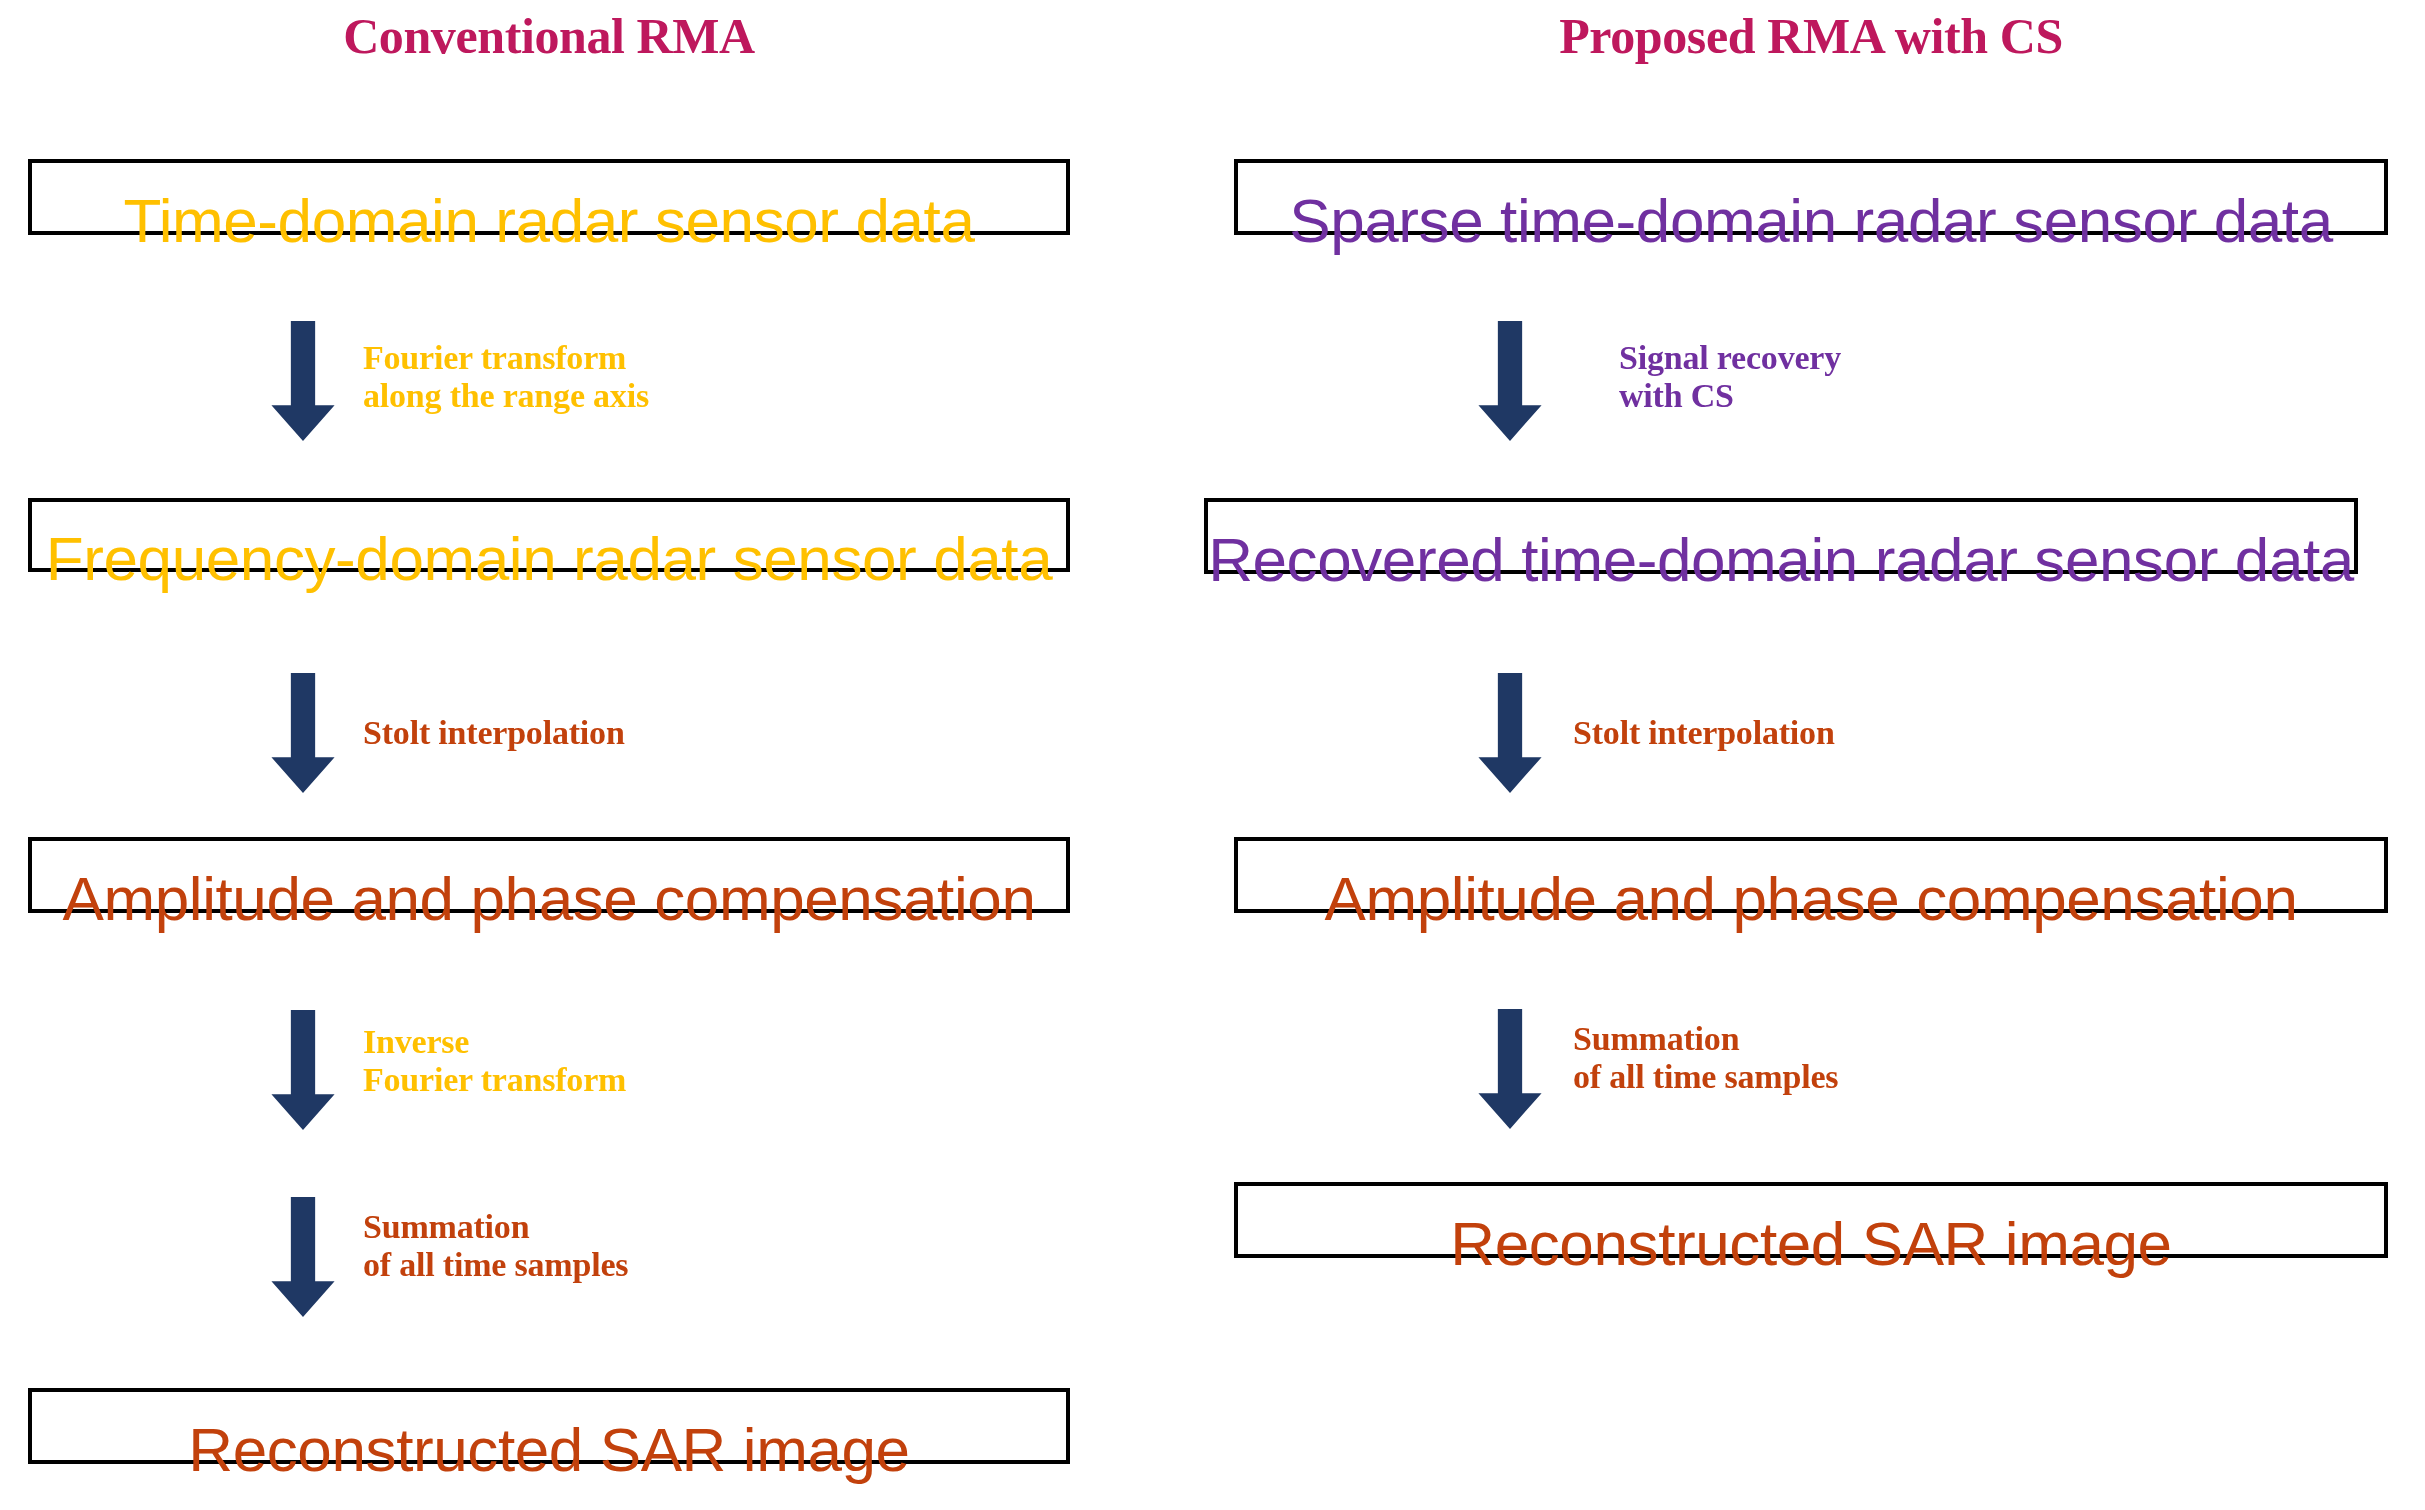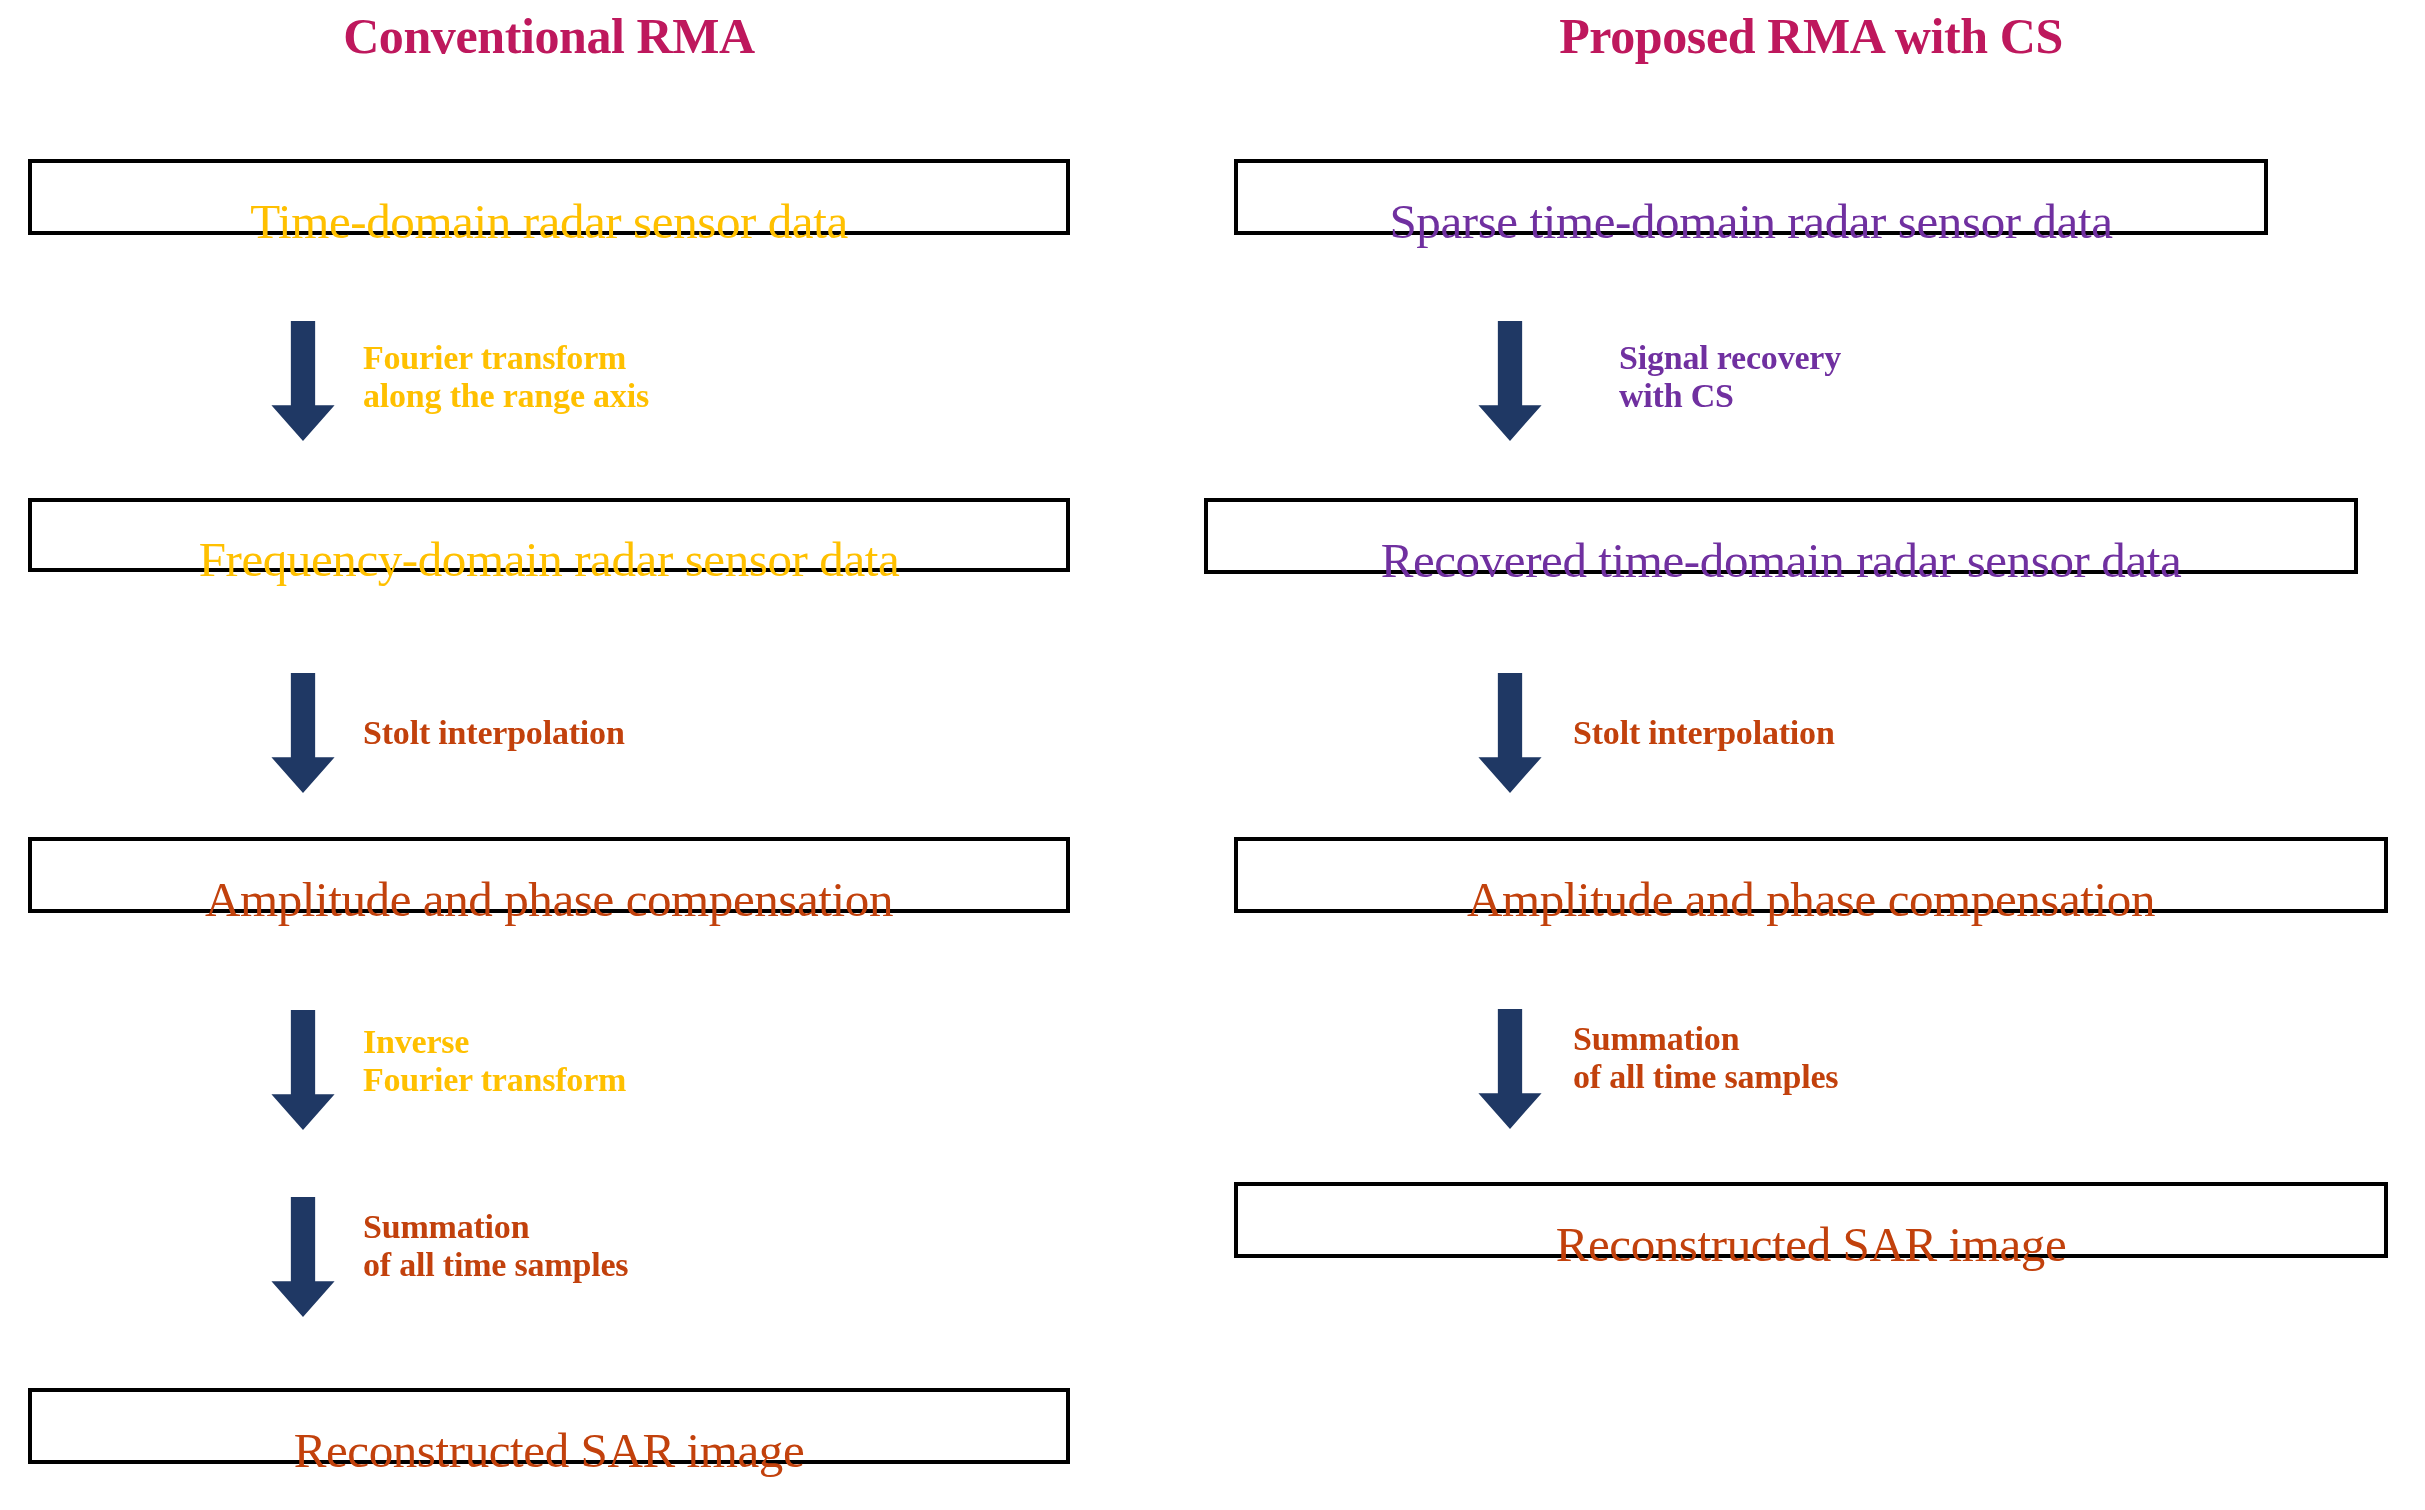--- a/index.html
+++ b/index.html
@@ -38,40 +38,40 @@
   .box {
     position: absolute;
     box-sizing: border-box;
     border: 4px solid #000000;
     background: #ffffff;
     display: flex;
     align-items: center;
     justify-content: center;
   }
   .box-label {
-    font-family: Liberation Serif, serif;
+    font-family: Liberation Sans, sans-serif;
     font-weight: normal;
-    font-size: 49px;
+    font-size: 62px;
     line-height: 1;
     white-space: nowrap;
     letter-spacing: -0.4px;
     margin-top: 48px;
   }
   .amber  { color: #FFC000; }
   .purple { color: #7030A0; }
   .ink    { color: #c2410c; }
 
   
   #box-l1 { left: 28px; top: 159px;  width: 1042px; height: 76px; }
   #box-l2 { left: 28px; top: 498px;  width: 1042px; height: 74px; }
   #box-l3 { left: 28px; top: 837px; width: 1042px; height: 76px; }
   #box-l4 { left: 28px; top: 1388px; width: 1042px; height: 76px; }
 
   
-  #box-r1 { left: 1234px; top: 159px;  width: 1034px; height: 76px; }
+  #box-r1 { left: 1234px; top: 159px;  width: 1154px; height: 76px; }
   #box-r2 { left: 1204px; top: 498px;  width: 1154px; height: 76px; }
   #box-r3 { left: 1234px; top: 837px; width: 1154px; height: 76px; }
   #box-r4 { left: 1234px; top: 1182px; width: 1154px; height: 76px; }
 
   
   .arrow {
     position: absolute;
     width: 68px;
     height: 120px;
   }

